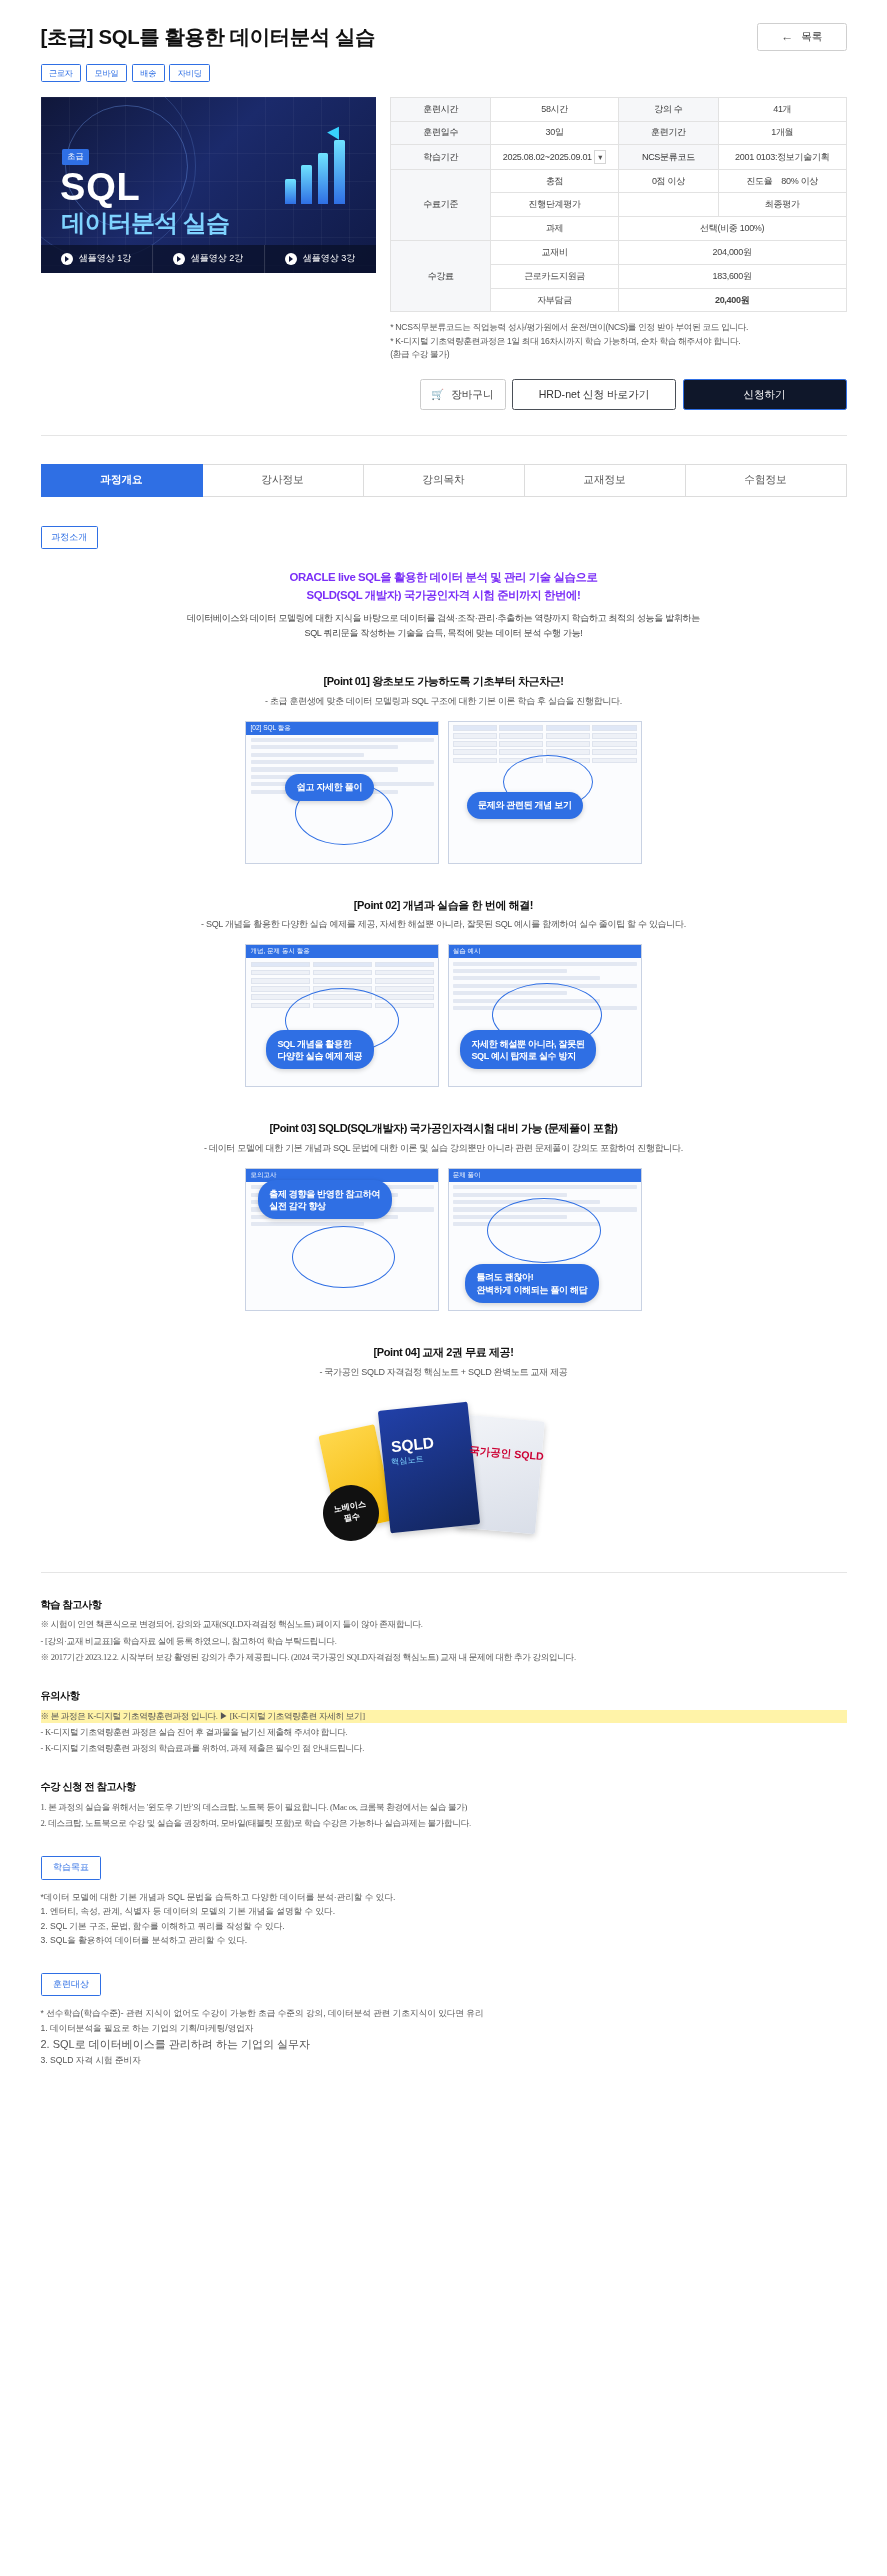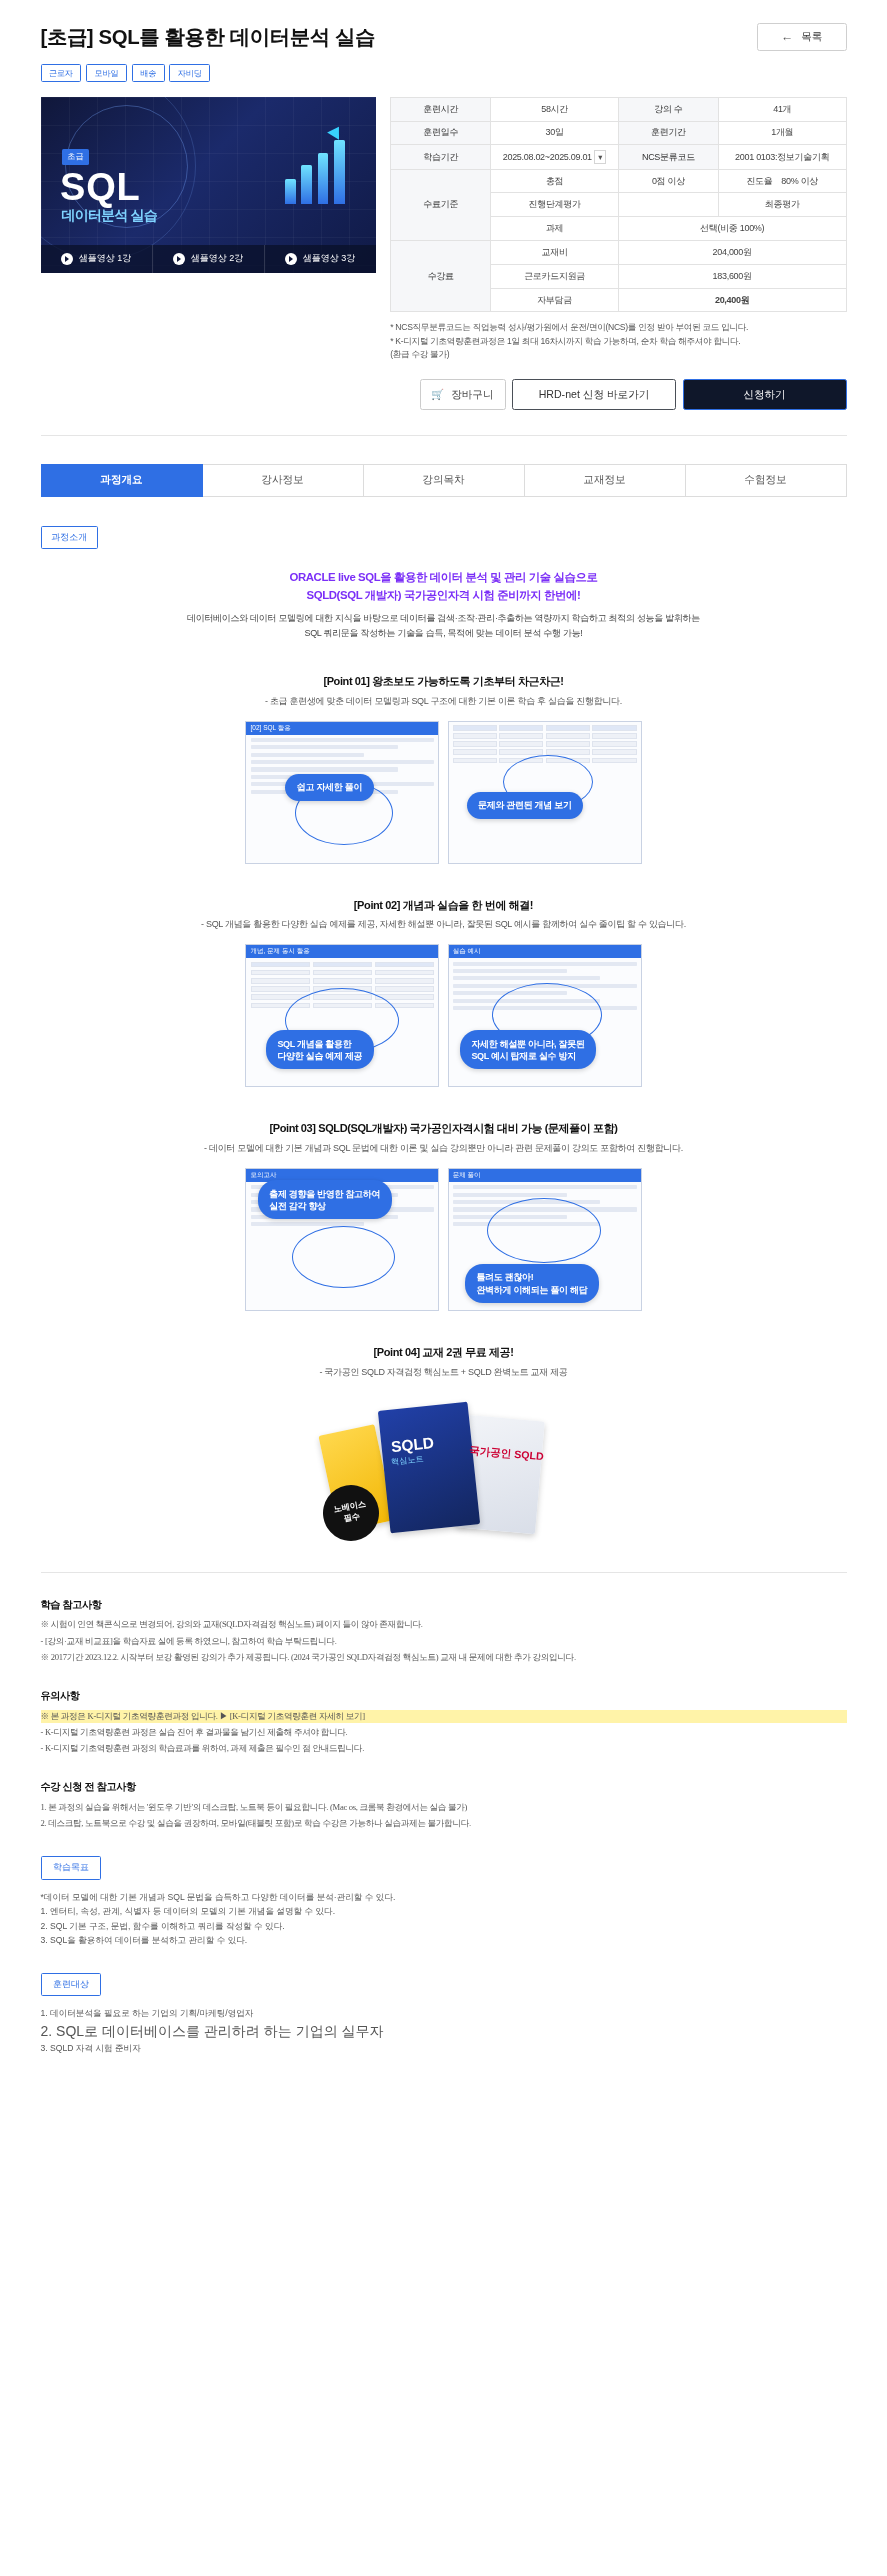--- a/index.html
+++ b/index.html
@@ -45,21 +45,21 @@
     border:0.8px solid rgba(120,170,255,.2); left:-33px; top:-24.5px; }
   .thumb .bars { position:absolute; right:31px; top:43px; display:flex; align-items:flex-end; gap:5.7px; height:64px; }
   .thumb .bars i { display:block; width:10.6px; background:linear-gradient(#6fe3ff,#2f6fe4); border-radius:1.6px 1.6px 0 0;}
   .thumb .arrowup { position:absolute; right:33px; top:29px; width:0;height:0;
     border-left:7.4px solid transparent;border-right:7.4px solid transparent;border-bottom:11.4px solid #38d2ff; transform:rotate(32deg);}
   .badge-lv {
     position:absolute; left:21px; top:52px; background:#2f6fe4; color:#fff;
     font-size:8.2px; padding:2.5px 5.7px; border-radius:1.6px;
   }
   .thumb .t-sql { position:absolute; left:19.6px; top:69px; font-size:38px; font-weight:bold; color:#fff; letter-spacing:0.8px;}
-  .thumb .t-sub { position:absolute; left:21px; top:110px; font-size:14px; font-weight:bold; color:#7fd3ff; letter-spacing:-0.8px;}
+  .thumb .t-sub { position:absolute; left:21px; top:110px; font-size:24px; font-weight:bold; color:#7fd3ff; letter-spacing:-0.8px;font-family:Liberation Serif, serif;}
   .thumb .grid { position:absolute; inset:0; background-image:
       linear-gradient(rgba(255,255,255,.04) 0.8px, transparent 0.8px),
       linear-gradient(90deg, rgba(255,255,255,.04) 0.8px, transparent 0.8px);
     background-size:28px 28px; }
   .sampler { position:absolute; left:0; right:0; bottom:0; height:28px; display:flex; }
   .sampler .s {
     flex:1; background:rgba(10,16,40,.75); color:#fff; font-size:9px;
     display:flex; align-items:center; justify-content:center; gap:5.7px;
     border-right:0.8px solid rgba(255,255,255,.15);
   }
@@ -540,21 +540,22 @@
       <div class="small-tag">학습목표</div>
       <p style="font-size:8.6px;color:#555;margin:2.5px 0;">*데이터 모델에 대한 기본 개념과 SQL 문법을 습득하고 다양한 데이터를 분석·관리할 수 있다.</p>
       <p style="font-size:8.6px;color:#555;margin:2.5px 0;">1. 엔터티, 속성, 관계, 식별자 등 데이터의 모델의 기본 개념을 설명할 수 있다.</p>
       <p style="font-size:8.6px;color:#555;margin:2.5px 0;">2. SQL 기본 구조, 문법, 함수를 이해하고 쿼리를 작성할 수 있다.</p>
       <p style="font-size:8.6px;color:#555;margin:2.5px 0;">3. SQL을 활용하여 데이터를 분석하고 관리할 수 있다.</p>
     </div>
 
     
     <div>
       <div class="small-tag">훈련대상</div>
+      <p style="font-size:8.6px;color:#555;margin:2.5px 0;">* 선수학습(학습수준)- 관련 지식이 없어도 수강이 가능한 초급 수준의 강의, 데이터분석 관련 기초지식이 있다면 유리</p>
       <p style="font-size:8.6px;color:#555;margin:2.5px 0;">1. 데이터분석을 필요로 하는 기업의 기획/마케팅/영업자</p>
-      <p style="font-size:14px;color:#555;margin:2.5px 0;">2. SQL로 데이터베이스를 관리하려 하는 기업의 실무자</p>
+      <p style="font-size:11px;color:#555;margin:2.5px 0;">2. SQL로 데이터베이스를 관리하려 하는 기업의 실무자</p>
       <p style="font-size:8.6px;color:#555;margin:2.5px 0;">3. SQLD 자격 시험 준비자</p>
     </div>
 
     <div class="pad-bottom"></div>
   </div>
 </div>
 
 
 </body></html>

